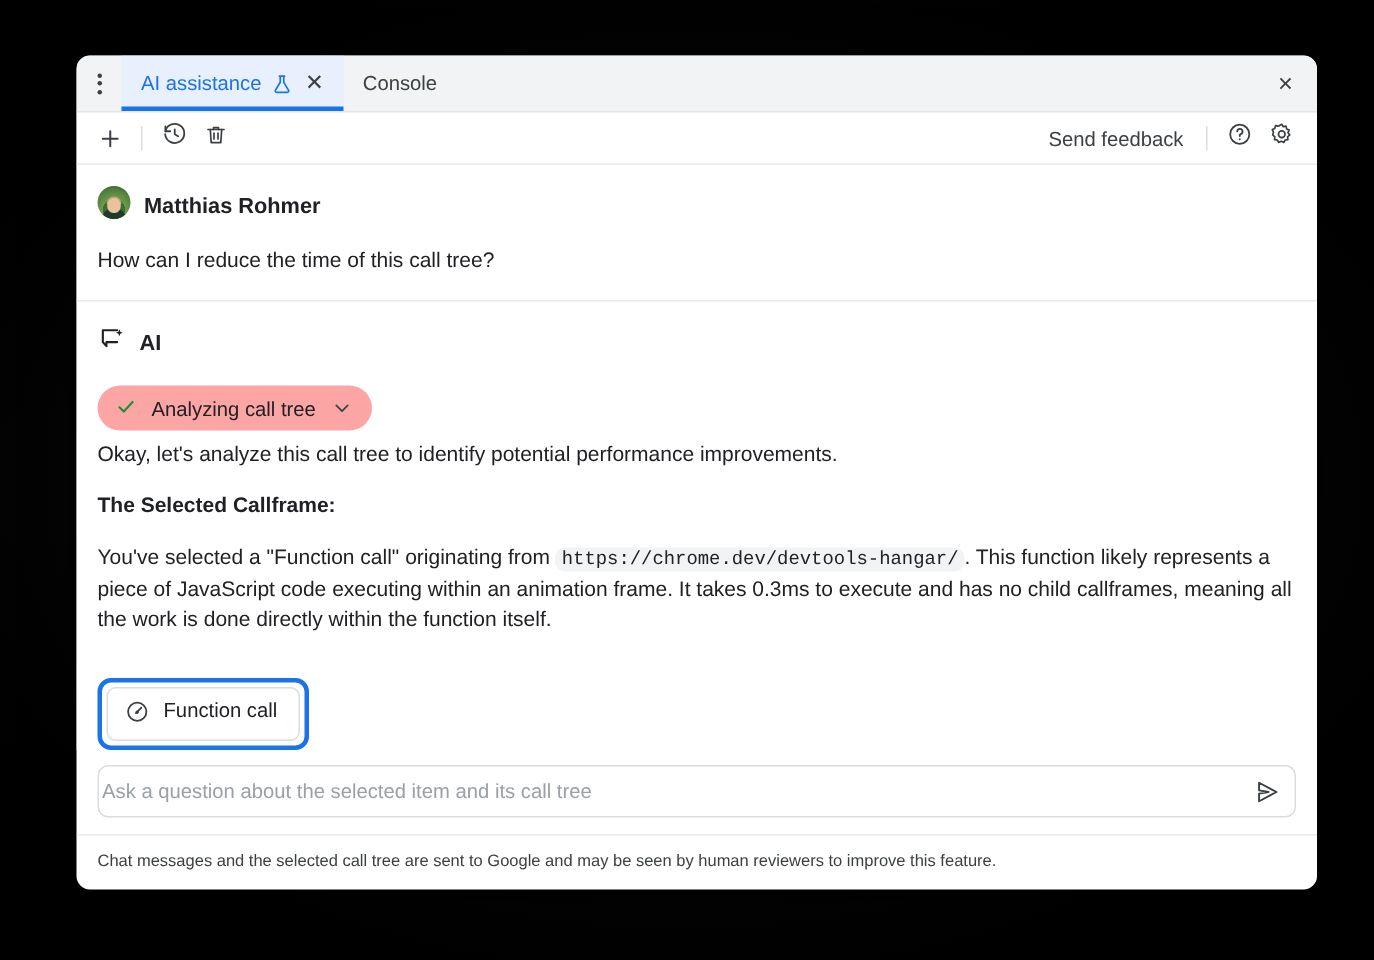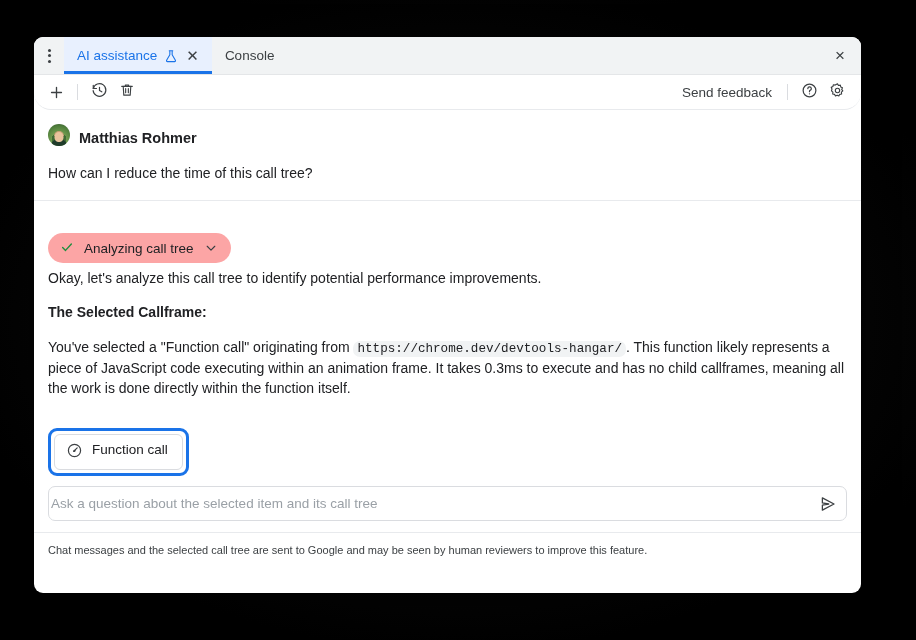--- a/index.html
+++ b/index.html
@@ -22,21 +22,21 @@
     position: absolute; inset: 0;
     opacity: .55;
     background-image:
       repeating-conic-gradient(from 0deg at 0 0, rgba(255,255,255,.035) 0deg 90deg, rgba(0,0,0,0) 90deg 180deg);
     background-size: 3px 3px;
     mix-blend-mode: screen;
   }
 
   #window {
     position: absolute;
-    left: 34px; top: 37px;
+    left: 51px; top: 37px;
     width: 827px; height: 556px;
     background: #ffffff;
     border-radius: 9px;
     overflow: hidden;
     box-shadow: 0 8px 34px rgba(0,0,0,.65);
   }
 
   
   .tabstrip {
     height: 38px;
@@ -81,21 +81,20 @@
     cursor:pointer; color:#3c4043; font-size:17px;
   }
 
   
   .toolbar {
     height: 35px;
     display: flex; align-items: center;
     padding: 0 10px 0 8px;
     border-bottom: 1px solid #e8eaed;
     background: #fff;
-    border-radius: 17px;
   }
   .tb-btn {
     width: 28px; height: 26px;
     display:flex; align-items:center; justify-content:center;
     cursor:pointer; color:#5f6368;
   }
   .tb-sep { width:1px; height:16px; background:#dadce0; margin:0 7px; }
   .tb-spacer { flex:1; }
   .feedback-link {
     font-size: 13.5px; color: #3c4043; cursor:pointer; padding: 0 8px;
@@ -302,20 +301,29 @@
             <span class="face"></span>
         </span>
         <span class="username">Matthias Rohmer</span>
       </div>
       <div class="user-msg">How can I reduce the time of this call tree?</div>
     </div>
 
     <div class="divider"></div>
 
     <div class="ai-block">
+      <div class="ai-head">
+        <span>
+          <svg width="19" height="19" viewBox="0 0 24 24" fill="none" stroke="#202124" stroke-width="1.8" stroke-linecap="round" stroke-linejoin="round">
+            <path d="M16.5 4H4.5v10l3 3.4V14h9"></path>
+            <path d="M18.4 3.2l.8 2.1 2.1.8-2.1.8-.8 2.1-.8-2.1-2.1-.8 2.1-.8z" fill="#202124" stroke="none"></path>
+          </svg>
+        </span>
+        <span class="ai-label">AI</span>
+      </div>
 
       <div class="step-pill">
         <span class="check">
           <svg width="14" height="14" viewBox="0 0 24 24" fill="none" stroke="#1e8e3e" stroke-width="2.4" stroke-linecap="round" stroke-linejoin="round">
             <path d="M4.5 12.8l5 5 10-11"></path>
           </svg>
         </span>
         <span>Analyzing call tree</span>
         <span class="chev">
           <svg width="14" height="14" viewBox="0 0 24 24" fill="none" stroke="#3c4043" stroke-width="2" stroke-linecap="round" stroke-linejoin="round">

